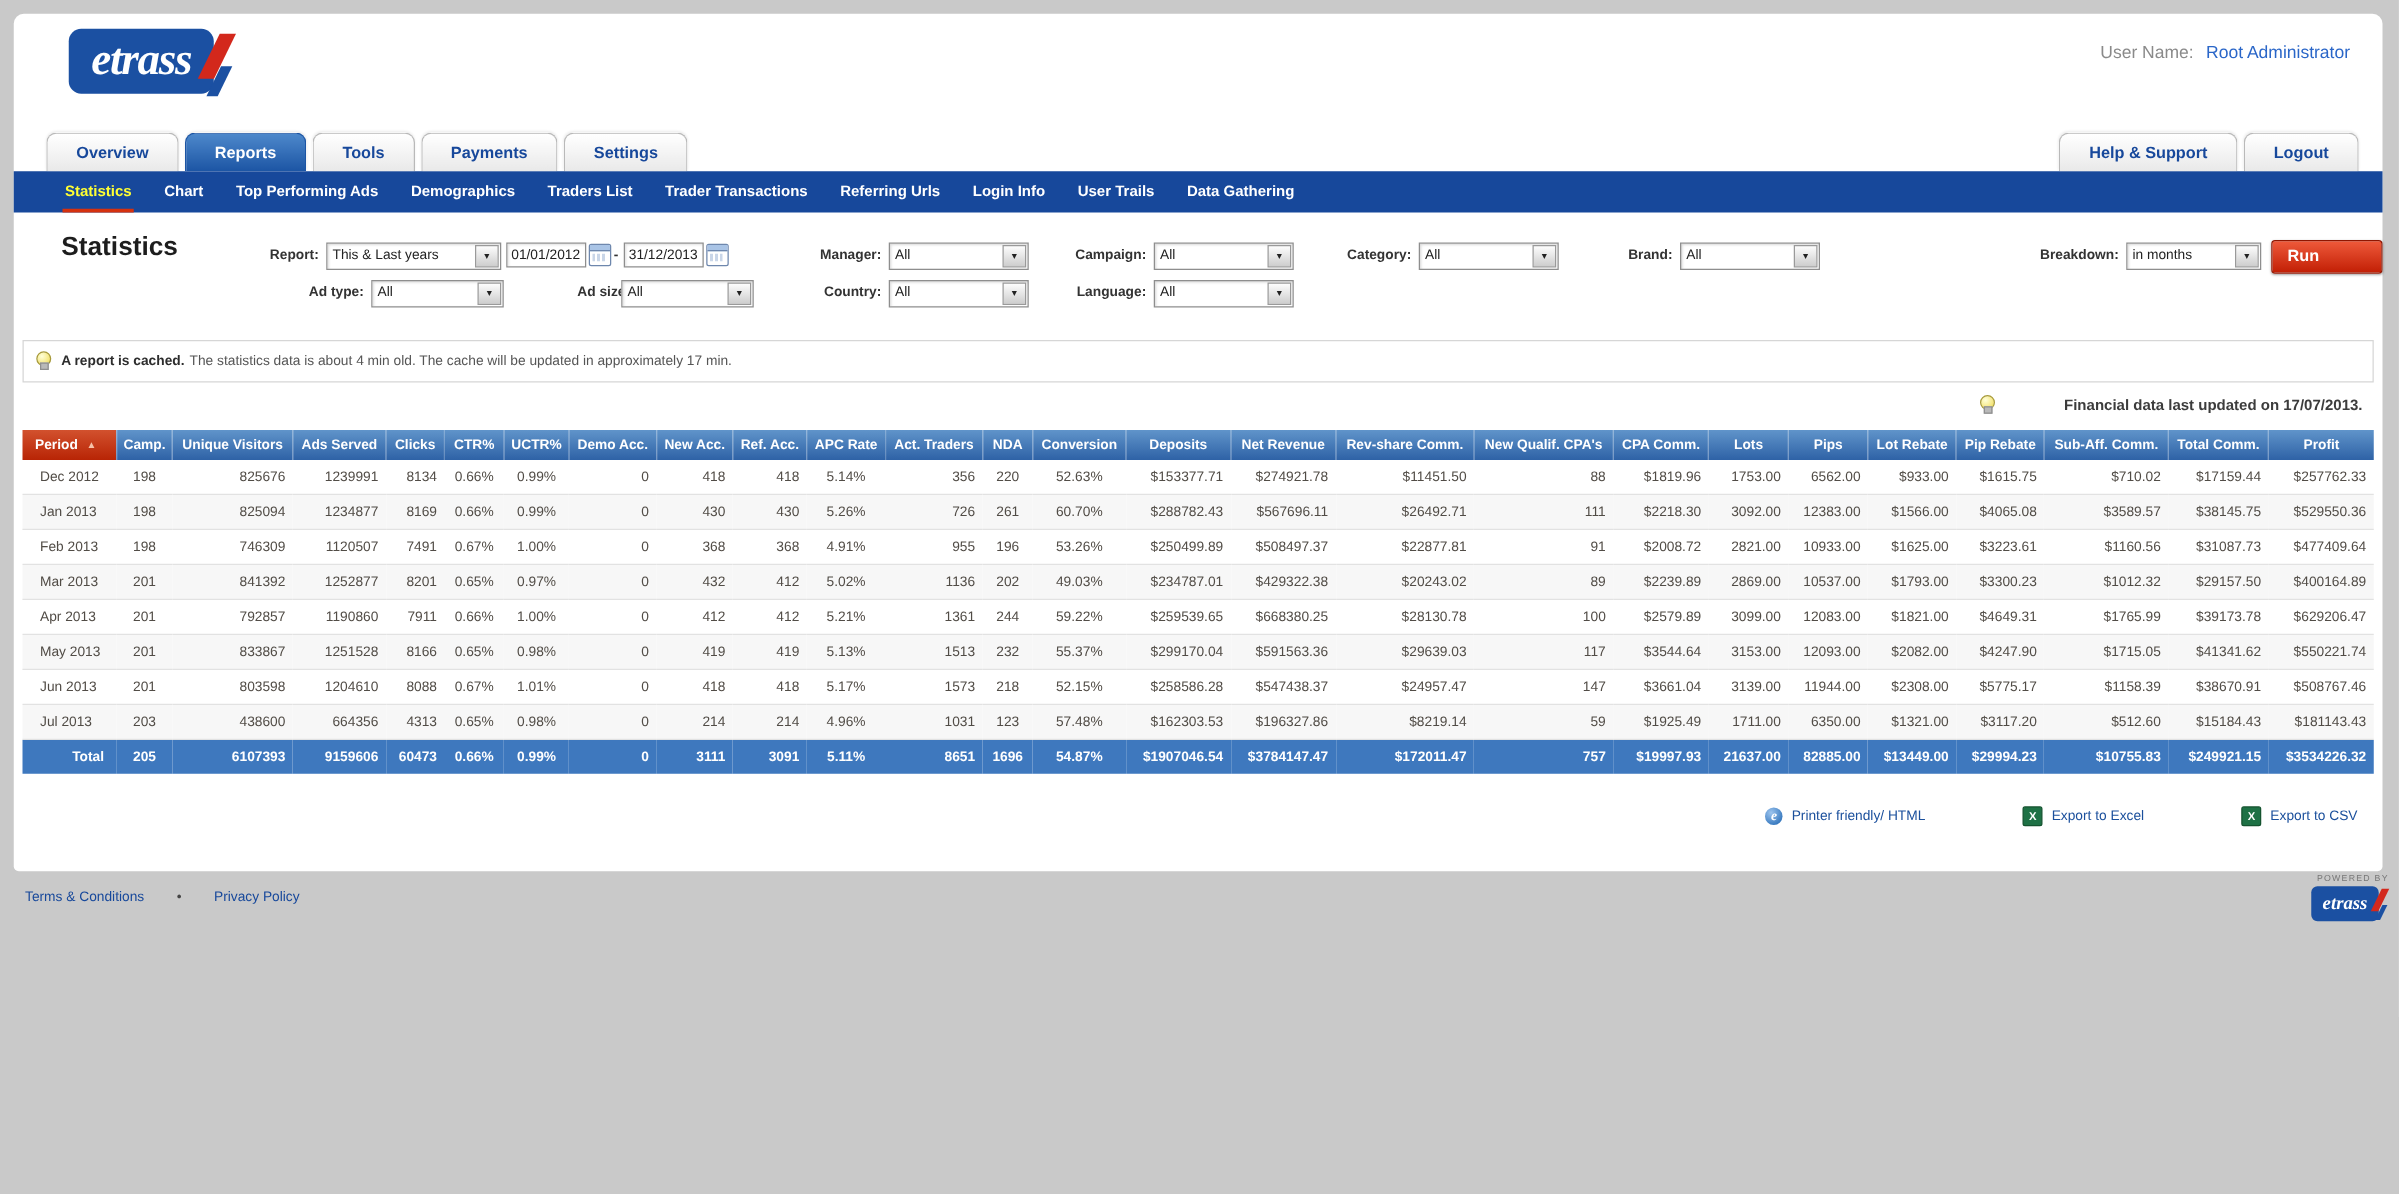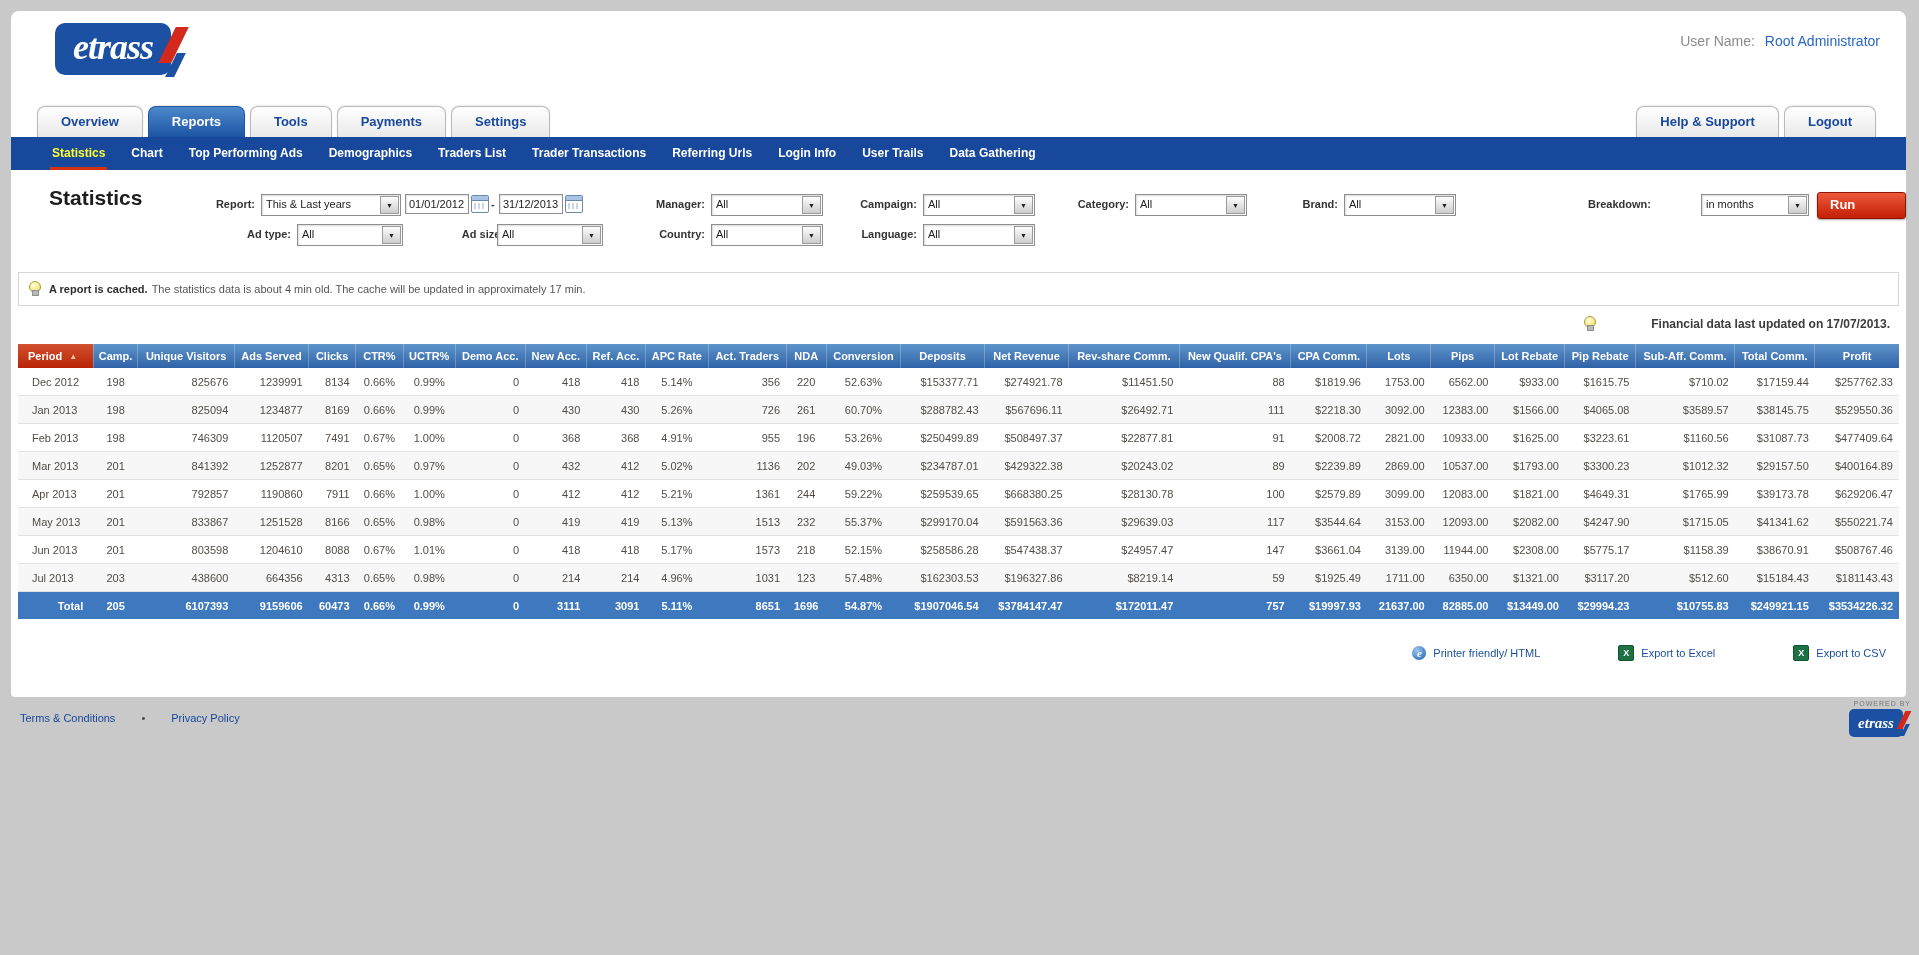--- a/index.html
+++ b/index.html
@@ -12,21 +12,21 @@
   .logo{position:absolute;left:44px;top:12px;width:150px;height:56px;}
   .logo-box{position:absolute;left:0;top:0;width:116px;height:52px;background:#1b50a2;border-radius:10px;display:flex;align-items:center;justify-content:center;}
   .logo-text{color:#fff;font-family:"Liberation Serif",serif;font-style:italic;font-weight:bold;font-size:36px;letter-spacing:-1px;padding-bottom:4px;}
   .logo-slash-red{position:absolute;left:112px;top:4px;width:13px;height:36px;background:#d3281c;transform:skewX(-26deg);}
   .logo-slash-blue{position:absolute;left:116px;top:30px;width:9px;height:24px;background:#1b50a2;transform:skewX(-26deg);}
   .userline{position:absolute;right:26px;top:22px;font-size:14px;}
   .userline .ulabel{color:#8a8a8a;}
   .userline .uval{color:#2a66c8;margin-left:6px;}
 
   
-  .tabrow{height:37px;display:flex;align-items:flex-end;justify-content:space-between;padding:0 30px 0 26px;}
+  .tabrow{height:37px;display:flex;align-items:flex-end;justify-content:space-between;padding:0 19px 0 26px;}
   .tabgroup{display:flex;gap:5px;}
   .tab{height:30px;line-height:30px;padding:0 23px;background:linear-gradient(#ffffff,#e9e9e9);border:1px solid #b9b9b9;border-bottom:none;border-radius:8px 8px 0 0;color:#17489b;font-weight:bold;font-size:13px;cursor:pointer;box-shadow:0 -1px 2px rgba(0,0,0,0.08);}
   .tab.active{background:linear-gradient(#4d88cb,#1c55a4);border-color:#1c55a4;color:#fff;}
 
   
   .subnav{height:33px;background:#17489b;display:flex;align-items:stretch;padding-left:28px;}
   .subnav-item{position:relative;color:#ffffff;font-weight:bold;font-size:12px;line-height:33px;padding:0 13px;cursor:pointer;white-space:nowrap;}
   .subnav-item.active{color:#ffff33;}
   .subnav-item.active::after{content:"";position:absolute;left:11px;right:11px;bottom:0;height:3px;background:#d5310e;}
 
@@ -164,21 +164,21 @@
         <span class="val">All</span>
         <span class="btn">▼</span>
       </div>
 
       <span class="flabel" style="left:1279px;width:48px;">Brand:</span>
       <div class="sel" style="left:1333px;width:110px;">
         <span class="val">All</span>
         <span class="btn">▼</span>
       </div>
 
-      <span class="flabel" style="left:1560px;width:80px;">Breakdown:</span>
+      <span class="flabel" style="left:1604px;width:80px;">Breakdown:</span>
       <div class="sel" style="left:1690px;width:106px;">
         <span class="val">in months</span>
         <span class="btn">▼</span>
       </div>
       <div class="run-btn" style="left:1806px;">Run Report</div>
 
       <span class="flabel r2" style="left:214px;width:66px;">Ad type:</span>
       <div class="sel r2" style="left:286px;width:104px;">
         <span class="val">All</span>
         <span class="btn">▼</span>

